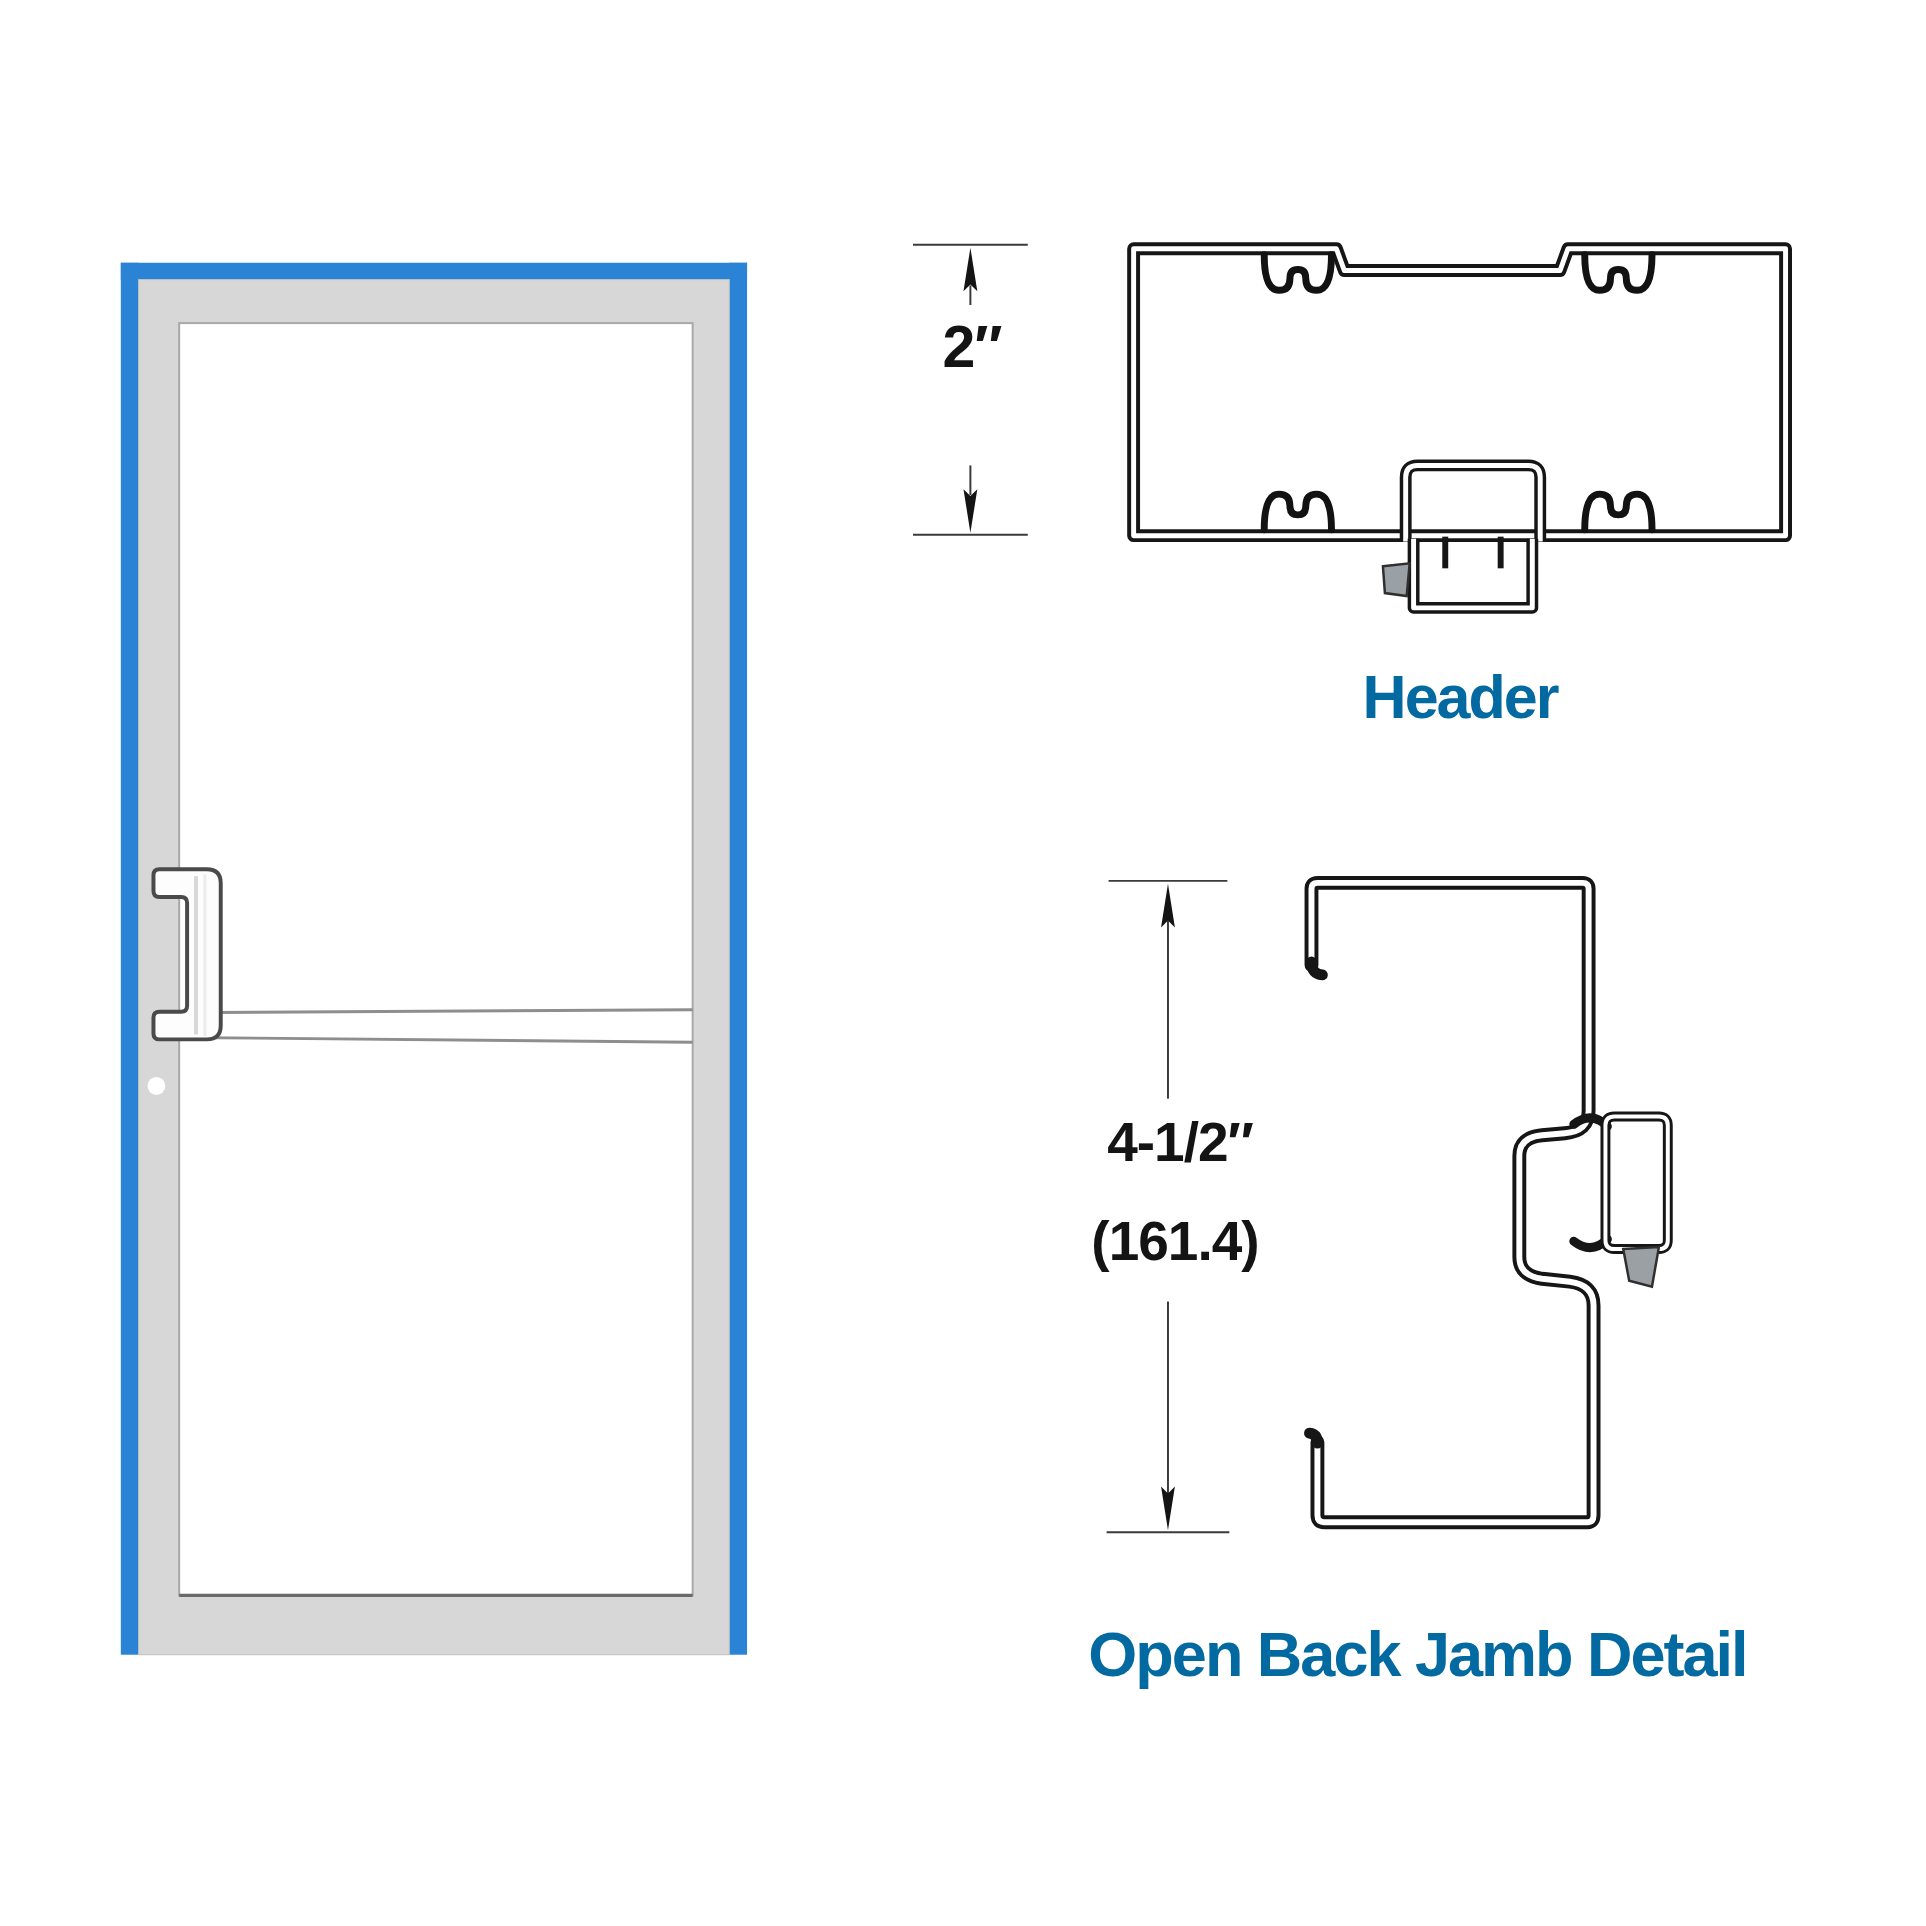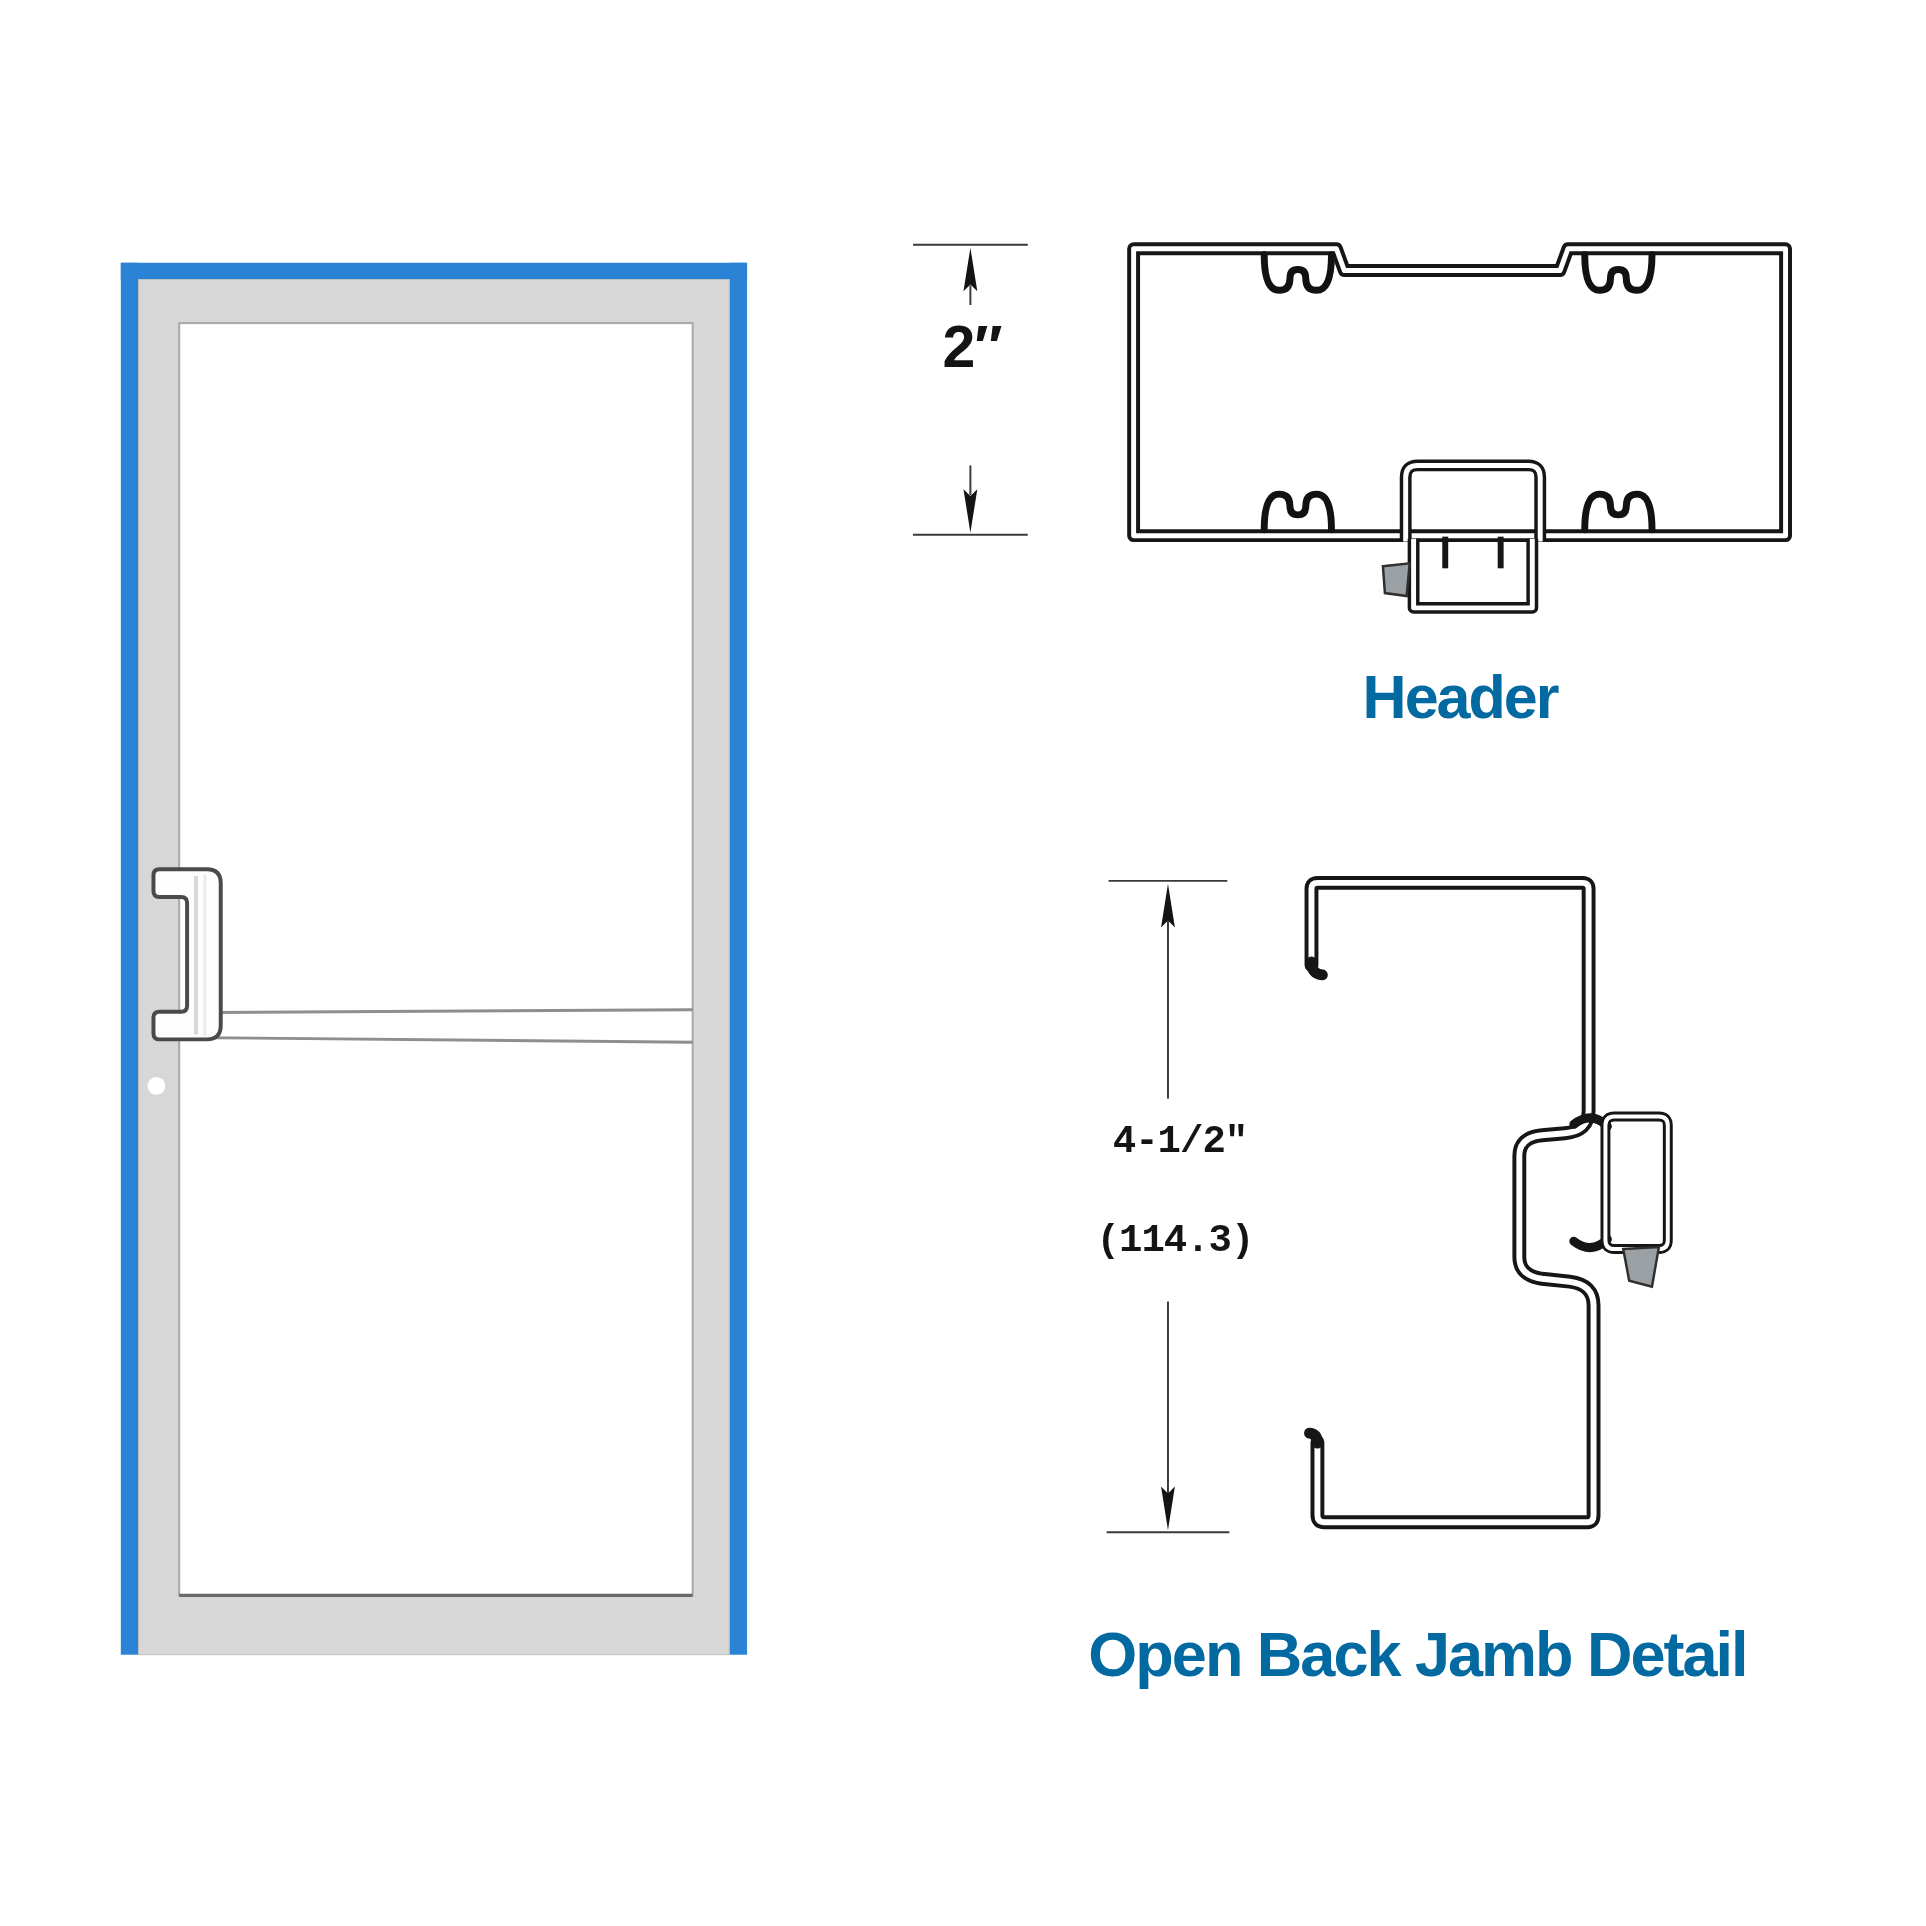--- a/index.html
+++ b/index.html
@@ -22,21 +22,21 @@
   }
   .caption{
     position:absolute;
     display:flex;align-items:center;justify-content:center;
     color:#0369a1;
     font-weight:700;
     letter-spacing:-2px;
     white-space:nowrap;
   }
   .fs60{font-size:59px;}
-  .fs58{font-size:39px;font-family:Liberation Mono, monospace;}
+  .fs58{font-size:55px;}
   .fs62{font-size:61px;}
   .fs64{font-size:63px;}
   svg{display:block;}
 </style>
 </head>
 <body>
 
 <div id="canvas">
 
   <svg class="abs" style="left:104px;top:213px;" width="648" height="1445" viewBox="0 0 655 1460">
@@ -133,17 +133,17 @@
                  L551,402 Q542,402 542,393 Z" fill="none" stroke="#ffffff" stroke-width="4" stroke-linejoin="round"></path>
         <polygon points="560,402 596,400 589,440 566,434" fill="#9aa0a4" stroke="#2f2f2f" stroke-width="2.5"></polygon>
       </g>
     </g>
   </svg>
 
   <div class="dimtext fs60" style="left:891px;top:305px;width:162px;height:83px;">2″</div>
   <div class="caption fs62" style="left:1262px;top:661px;width:396px;height:71px;">Header</div>
 
   <div class="dimtext fs58" style="left:1069px;top:1100px;width:222px;height:83px;">4-1/2″</div>
-  <div class="dimtext fs58" style="left:1064px;top:1199px;width:222px;height:83px;">(114.3)</div>
+  <div class="dimtext fs58" style="left:1064px;top:1199px;width:222px;height:83px;">(161.4)</div>
   <div class="caption fs64" style="left:1068px;top:1616px;width:699px;height:75px;">Open Back Jamb Detail</div>
 
 </div>
 
 
 </body></html>

